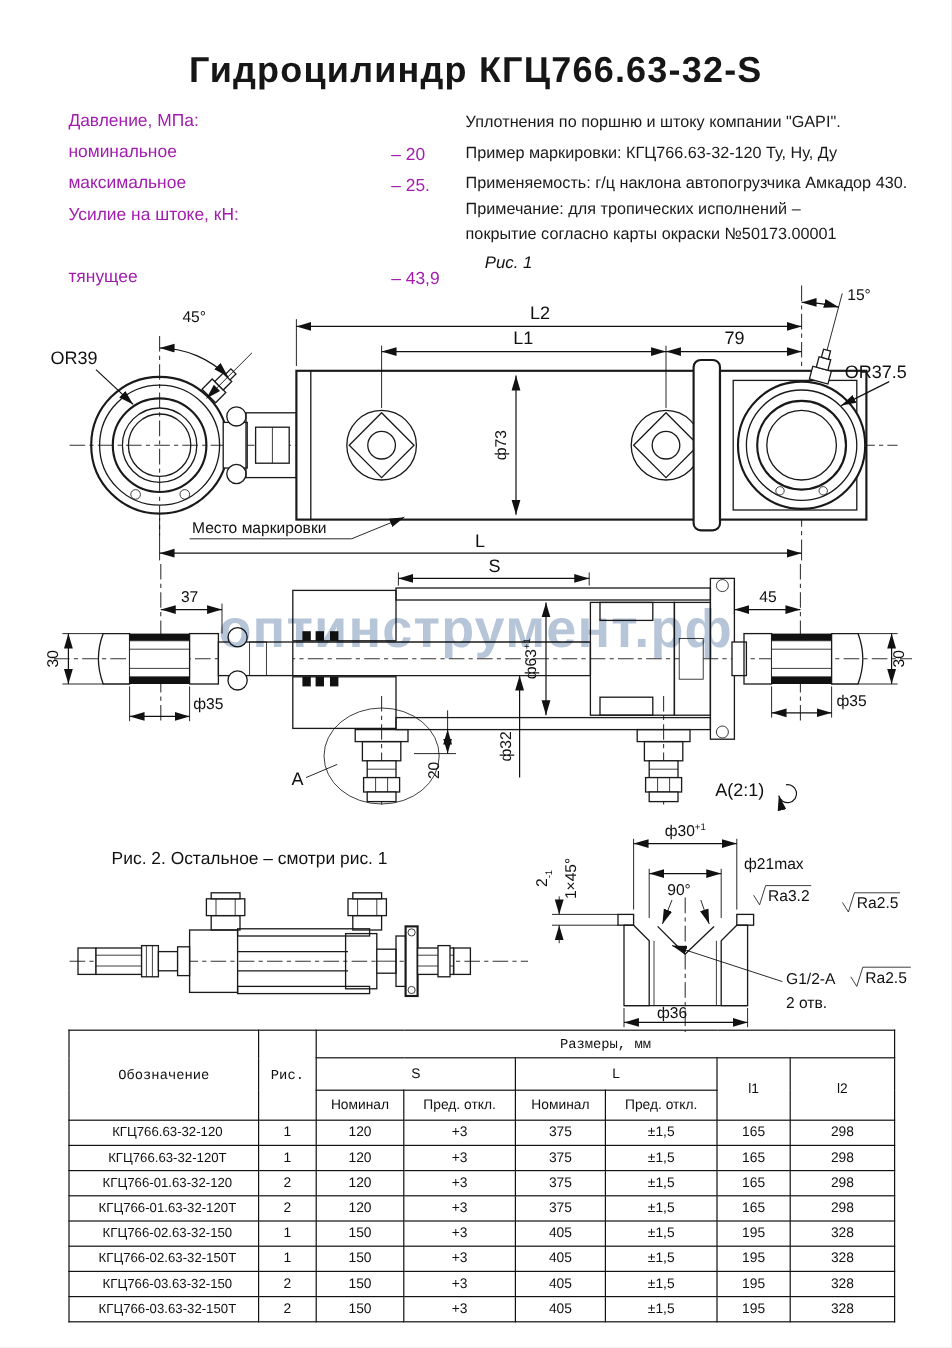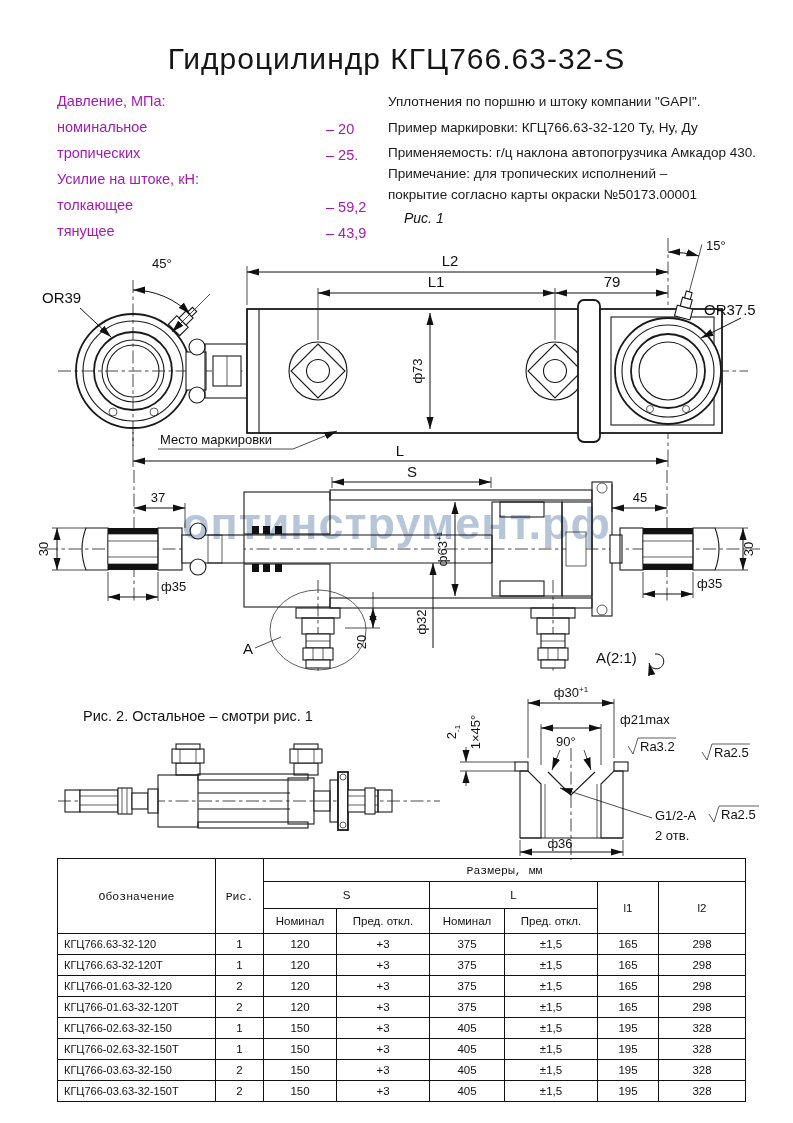--- a/index.html
+++ b/index.html
@@ -1,55 +1,54 @@
 <!DOCTYPE html>
 <html><head>
 <meta charset="utf-8">
 <style>
   html,body{margin:0;padding:0;background:#e8e8e8;}
   #page{position:relative;width:793px;height:1123px;background:#ffffff;margin:0 auto;
         font-family:"Liberation Sans",sans-serif;color:#111;overflow:hidden;}
   .abs{position:absolute;}
-  #title{left:0;top:42px;width:793px;text-align:center;font-size:30px;letter-spacing:1px;color:#161616;}
+  #title{left:0;top:42px;width:793px;text-align:center;font-size:30px;letter-spacing:1px;color:#161616;font-weight:bold;}
   .specline{left:57px;width:330px;height:22px;font-size:14.5px;color:#a21caf;}
   .specline .val{position:absolute;left:227px;top:2px;margin-left:42px;}
   .noteline{left:388px;width:400px;font-size:13.5px;color:#1a1a1a;}
   #fig1cap{left:404px;top:210px;font-size:14px;font-style:italic;}
-  #fig2cap{left:83px;top:708px;font-size:14.5px;}
+  #fig2cap{left:93px;top:708px;font-size:14.5px;}
   svg{position:absolute;left:0;}
   svg text{font-family:"Liberation Sans",sans-serif;fill:#111;}
   .dt{font-size:13px;}
   .dtb{font-size:15px;}
   .cl{stroke:#333;stroke-width:0.9;fill:none;stroke-dasharray:13 3.5 3.5 3.5;}
   .dim{stroke:#111;stroke-width:1;fill:none;}
   .ext{stroke:#111;stroke-width:0.75;fill:none;}
   .o2{stroke:#1a1a1a;stroke-width:1.8;fill:none;}
   .o1{stroke:#1a1a1a;stroke-width:1.1;fill:none;}
   .o0{stroke:#1a1a1a;stroke-width:0.7;fill:none;}
   .wf{fill:#ffffff;}
   #watermark{left:182px;top:498px;width:460px;font-size:45px;font-weight:bold;
              letter-spacing:1px;color:#9fb2cc;opacity:0.75;mix-blend-mode:multiply;z-index:5;}
   #dtable{left:57px;top:858px;border-collapse:collapse;table-layout:fixed;width:688px;font-size:11.5px;}
   #dtable td{border:1.2px solid #111;text-align:center;padding:0;overflow:hidden;white-space:nowrap;}
-  #dtable td.des{text-align:left;padding-left:6px;font-size:11px;}
+  #dtable td.des{text-align:center;padding-left:6px;font-size:11px;}
   #dtable tr.hr1 td{height:22px;font-family:Liberation Mono, monospace;} #dtable tr.hr2 td{height:26px;} #dtable tr.hr3 td{height:24px;}
   #dtable tr.dr td{height:20px;}
 </style>
 </head>
 <body>
 
 <div id="page">
 
   <div id="title" class="abs">Гидроцилиндр КГЦ766.63-32-S</div>
 
   <div class="abs specline" style="top:93px"><span>Давление, МПа:</span></div>
   <div class="abs specline" style="top:119px"><span>номинальное</span><span class="val">– 20</span></div>
-  <div class="abs specline" style="top:145px"><span>тропических</span><span class="val">– 25.</span></div>
+  <div class="abs specline" style="top:145px"><span>максимальное</span><span class="val">– 25.</span></div>
   <div class="abs specline" style="top:171px"><span>Усилие на штоке, кН:</span></div>
-  <div class="abs specline" style="top:197px"><span>толкающее</span><span class="val">– 59,2</span></div>
   <div class="abs specline" style="top:223px"><span>тянущее</span><span class="val">– 43,9</span></div>
 
   <div class="abs noteline" style="top:94px">Уплотнения по поршню и штоку компании "GAPI".</div>
   <div class="abs noteline" style="top:120px">Пример маркировки: КГЦ766.63-32-120 Ту, Ну, Ду</div>
   <div class="abs noteline" style="top:145px">Применяемость: г/ц наклона автопогрузчика Амкадор 430.</div>
   <div class="abs noteline" style="top:166px">Примечание: для тропических исполнений –</div>
   <div class="abs noteline" style="top:187px">покрытие согласно карты окраски №50173.00001</div>
 
   <div id="fig1cap" class="abs">Рис. 1</div>
 

